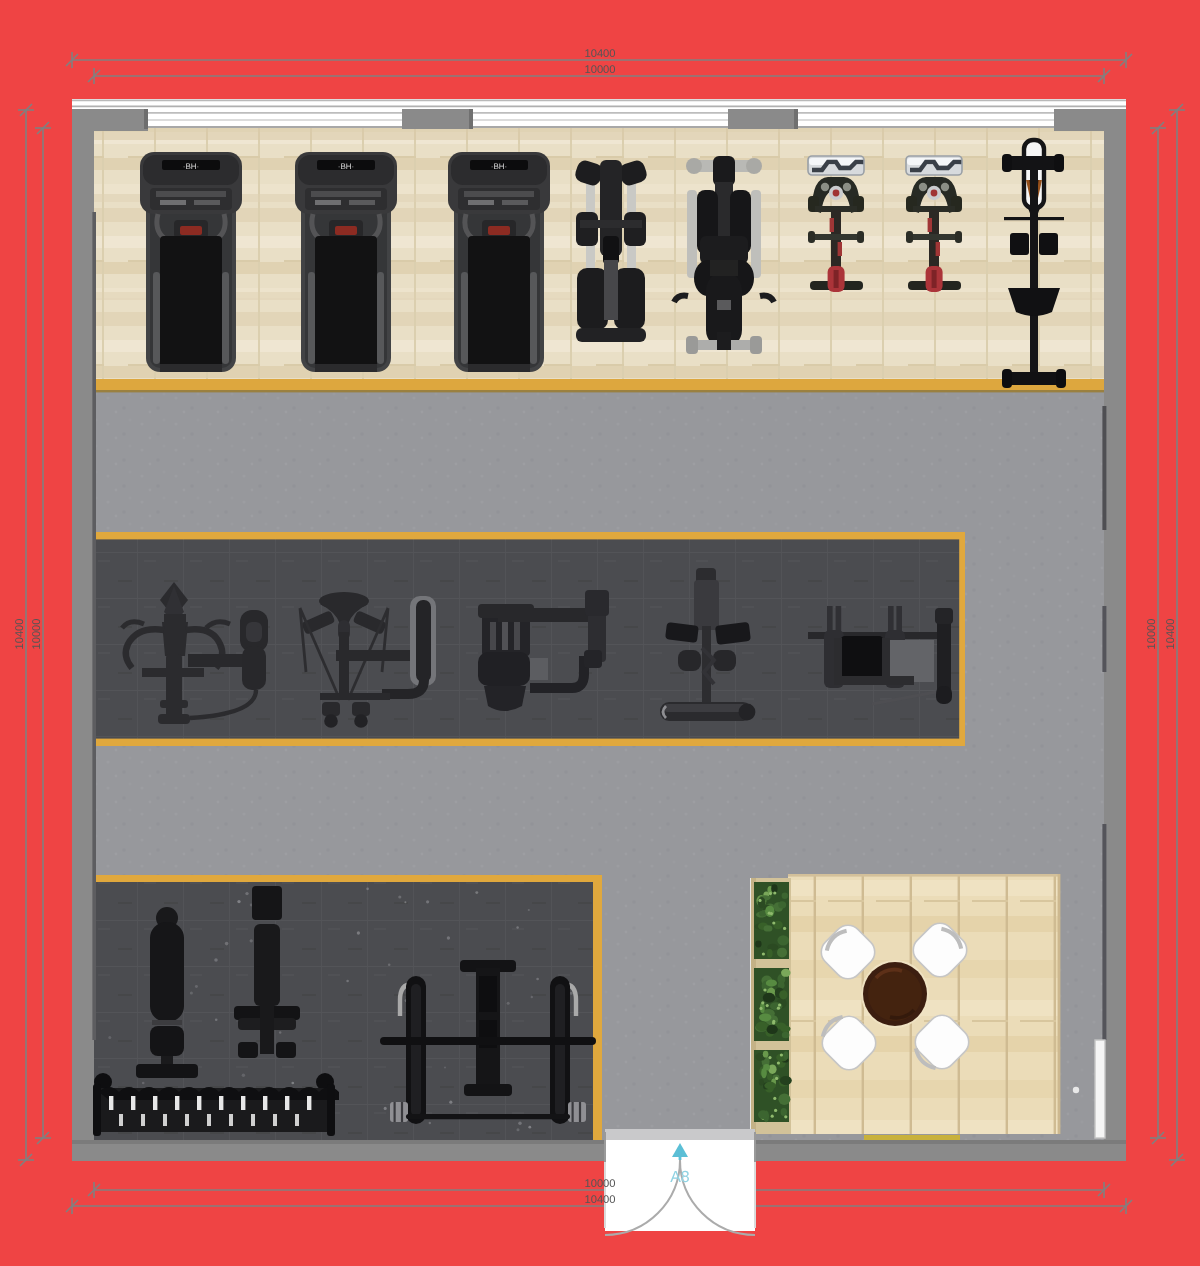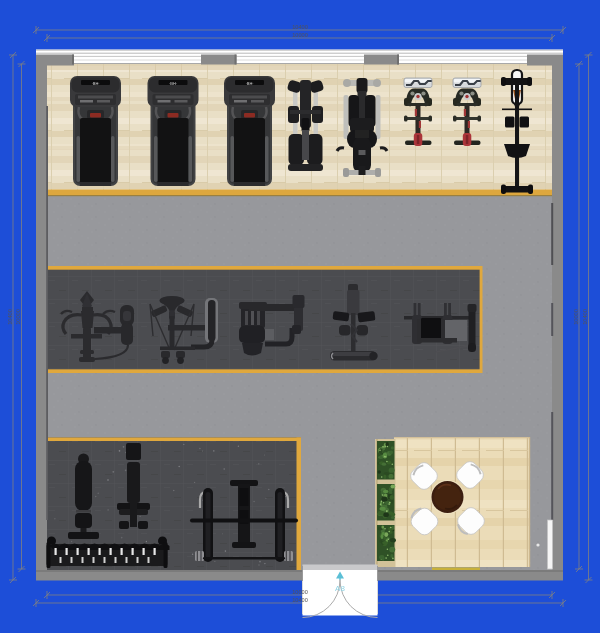--- a/index.html
+++ b/index.html
@@ -1,16 +1,16 @@
 <!DOCTYPE html>
 <html><head>
 <meta charset="utf-8">
 <style>
   html,body{margin:0;padding:0;background:#fff;}
-  #page{position:relative;width:600px;height:633px;background:#1d4ed8;overflow:hidden;
+  #page{position:relative;width:600px;height:633px;background:#ef4444;overflow:hidden;
         font-family:"Liberation Sans", sans-serif;}
   svg{display:block}
 </style>
 </head>
 <body>
 <div id="page">
 <svg width="600" height="633" viewBox="0 0 600 633" xmlns="http://www.w3.org/2000/svg">
 <defs>
 
   <pattern id="woodTop" width="26" height="52" patternUnits="userSpaceOnUse">

